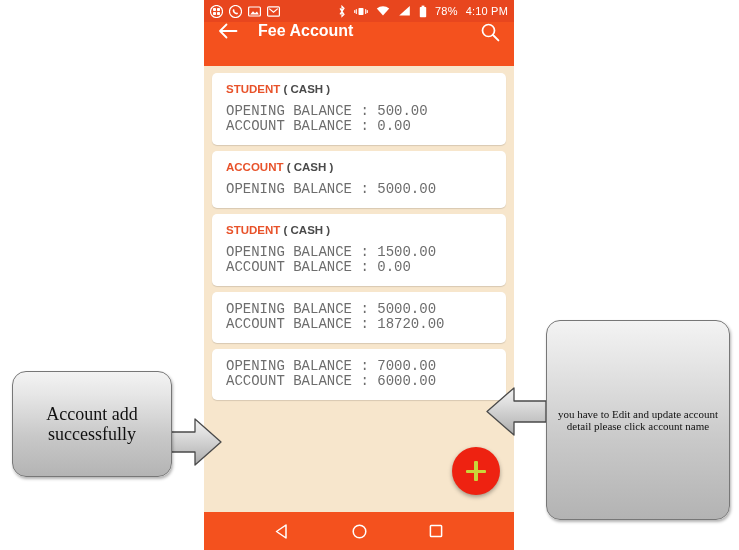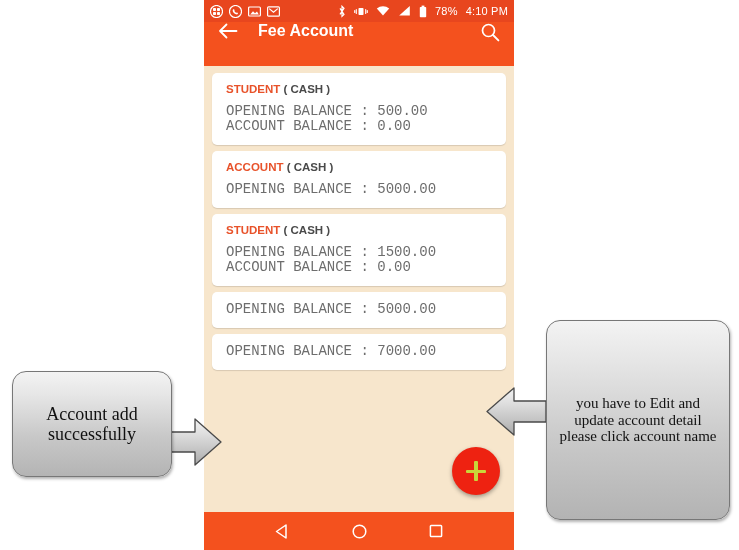--- a/index.html
+++ b/index.html
@@ -189,21 +189,21 @@
     border-radius: 14px;
     border: 1px solid #777777;
     background: linear-gradient(to bottom, #f3f3f3 0%, #e6e6e6 20%, #c9c9c9 60%, #b3b3b3 100%);
     box-shadow: 1px 2px 3px rgba(0,0,0,0.30);
     display: flex;
     align-items: center;
     justify-content: center;
     z-index: 9;
     box-sizing: border-box;
   }
-  #callout-right .callout-text { font-size: 15px; padding: 0 8px; }
+  #callout-right .callout-text { font-size: 11px; padding: 0 8px; }
 
   .arrow-svg { position: absolute; z-index: 8; }
   #arrow-left  { left: 162px; top: 413px; }
   #arrow-right { left: 484px; top: 384px; }
 </style>
 </head>
 <body>
 
 <div id="phone">
 
@@ -309,24 +309,26 @@
       <div class="card-title">
         <span class="acct-name">STUDENT</span>
         <span class="acct-type">( CASH )</span>
       </div>
       <div class="card-line">OPENING BALANCE : 1500.00</div>
       <div class="card-line">ACCOUNT BALANCE : 0.00</div>
     </div>
 
     <div class="card">
       <div class="card-line">OPENING BALANCE : 5000.00</div>
+      <div class="card-line">ACCOUNT BALANCE : 18720.00</div>
     </div>
 
     <div class="card">
       <div class="card-line">OPENING BALANCE : 7000.00</div>
+      <div class="card-line">ACCOUNT BALANCE : 6000.00</div>
     </div>
 
   </div>
 
   <div id="navbar">
     <span class="nav-btn">
       <svg width="17" height="17" viewBox="0 0 17 17">
         <path d="M12 2 L12 15 L2.5 8.5 Z" fill="none" stroke="#ffffff" stroke-width="1.5" stroke-linejoin="round"></path>
       </svg>
     </span>

